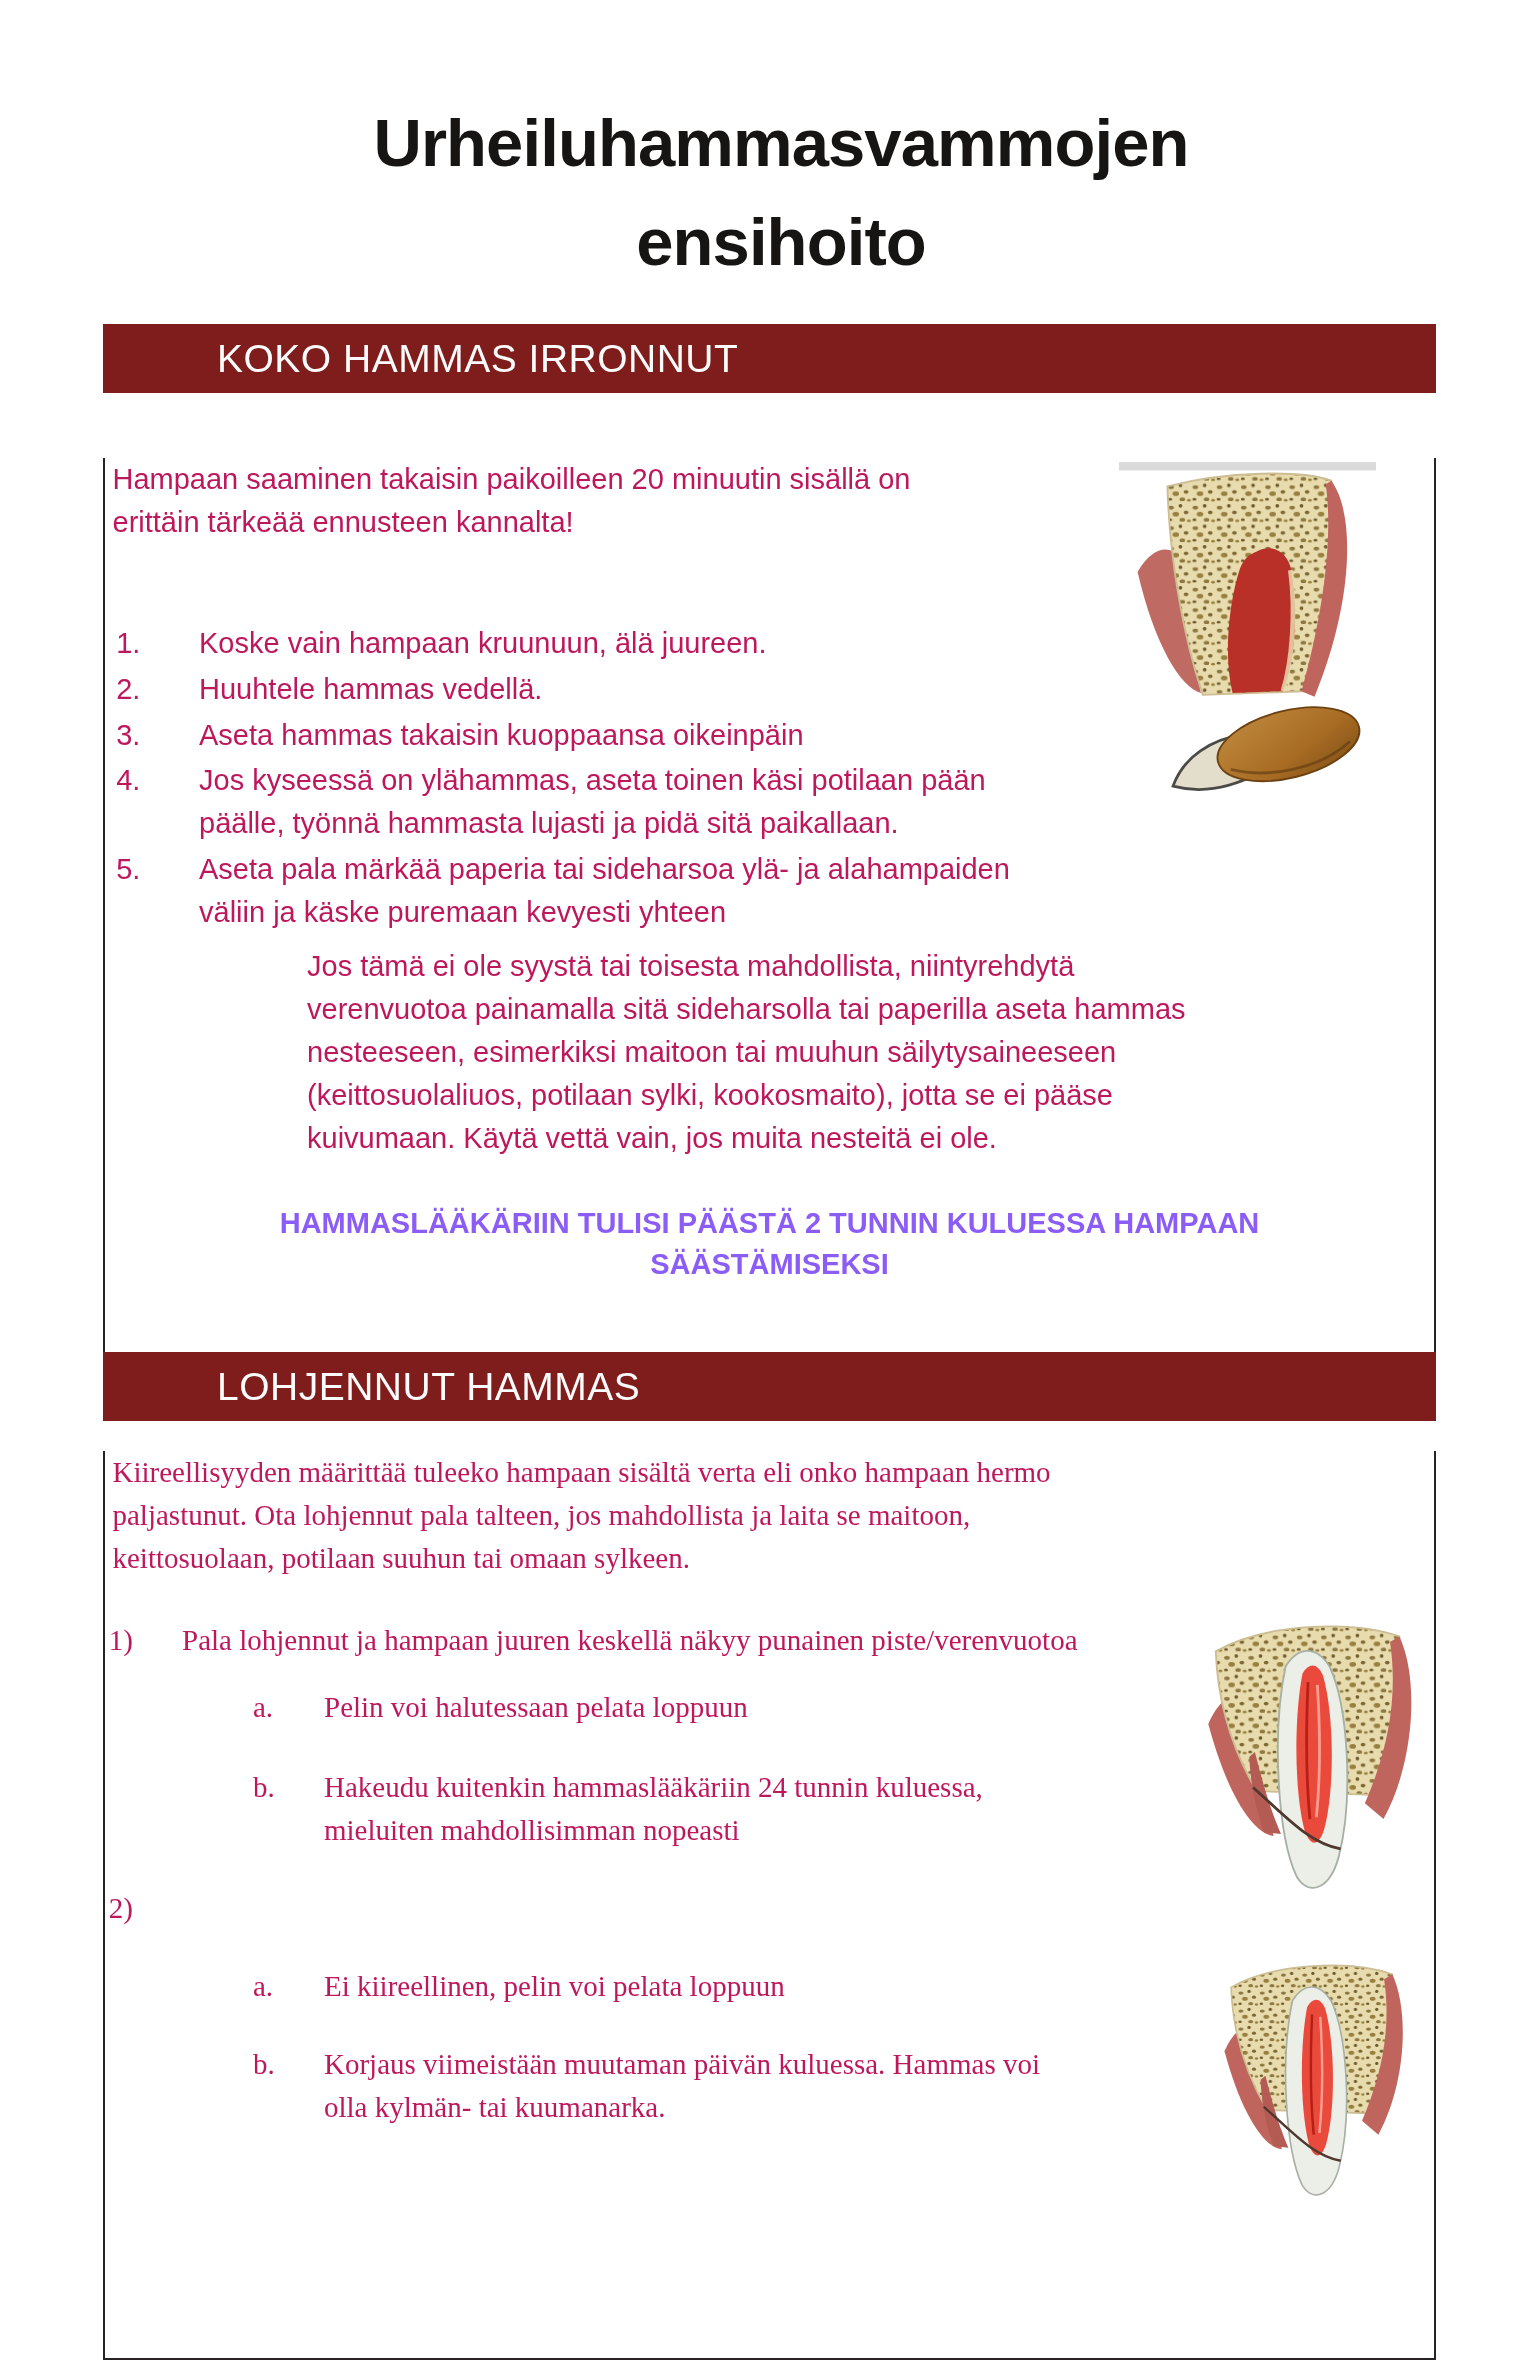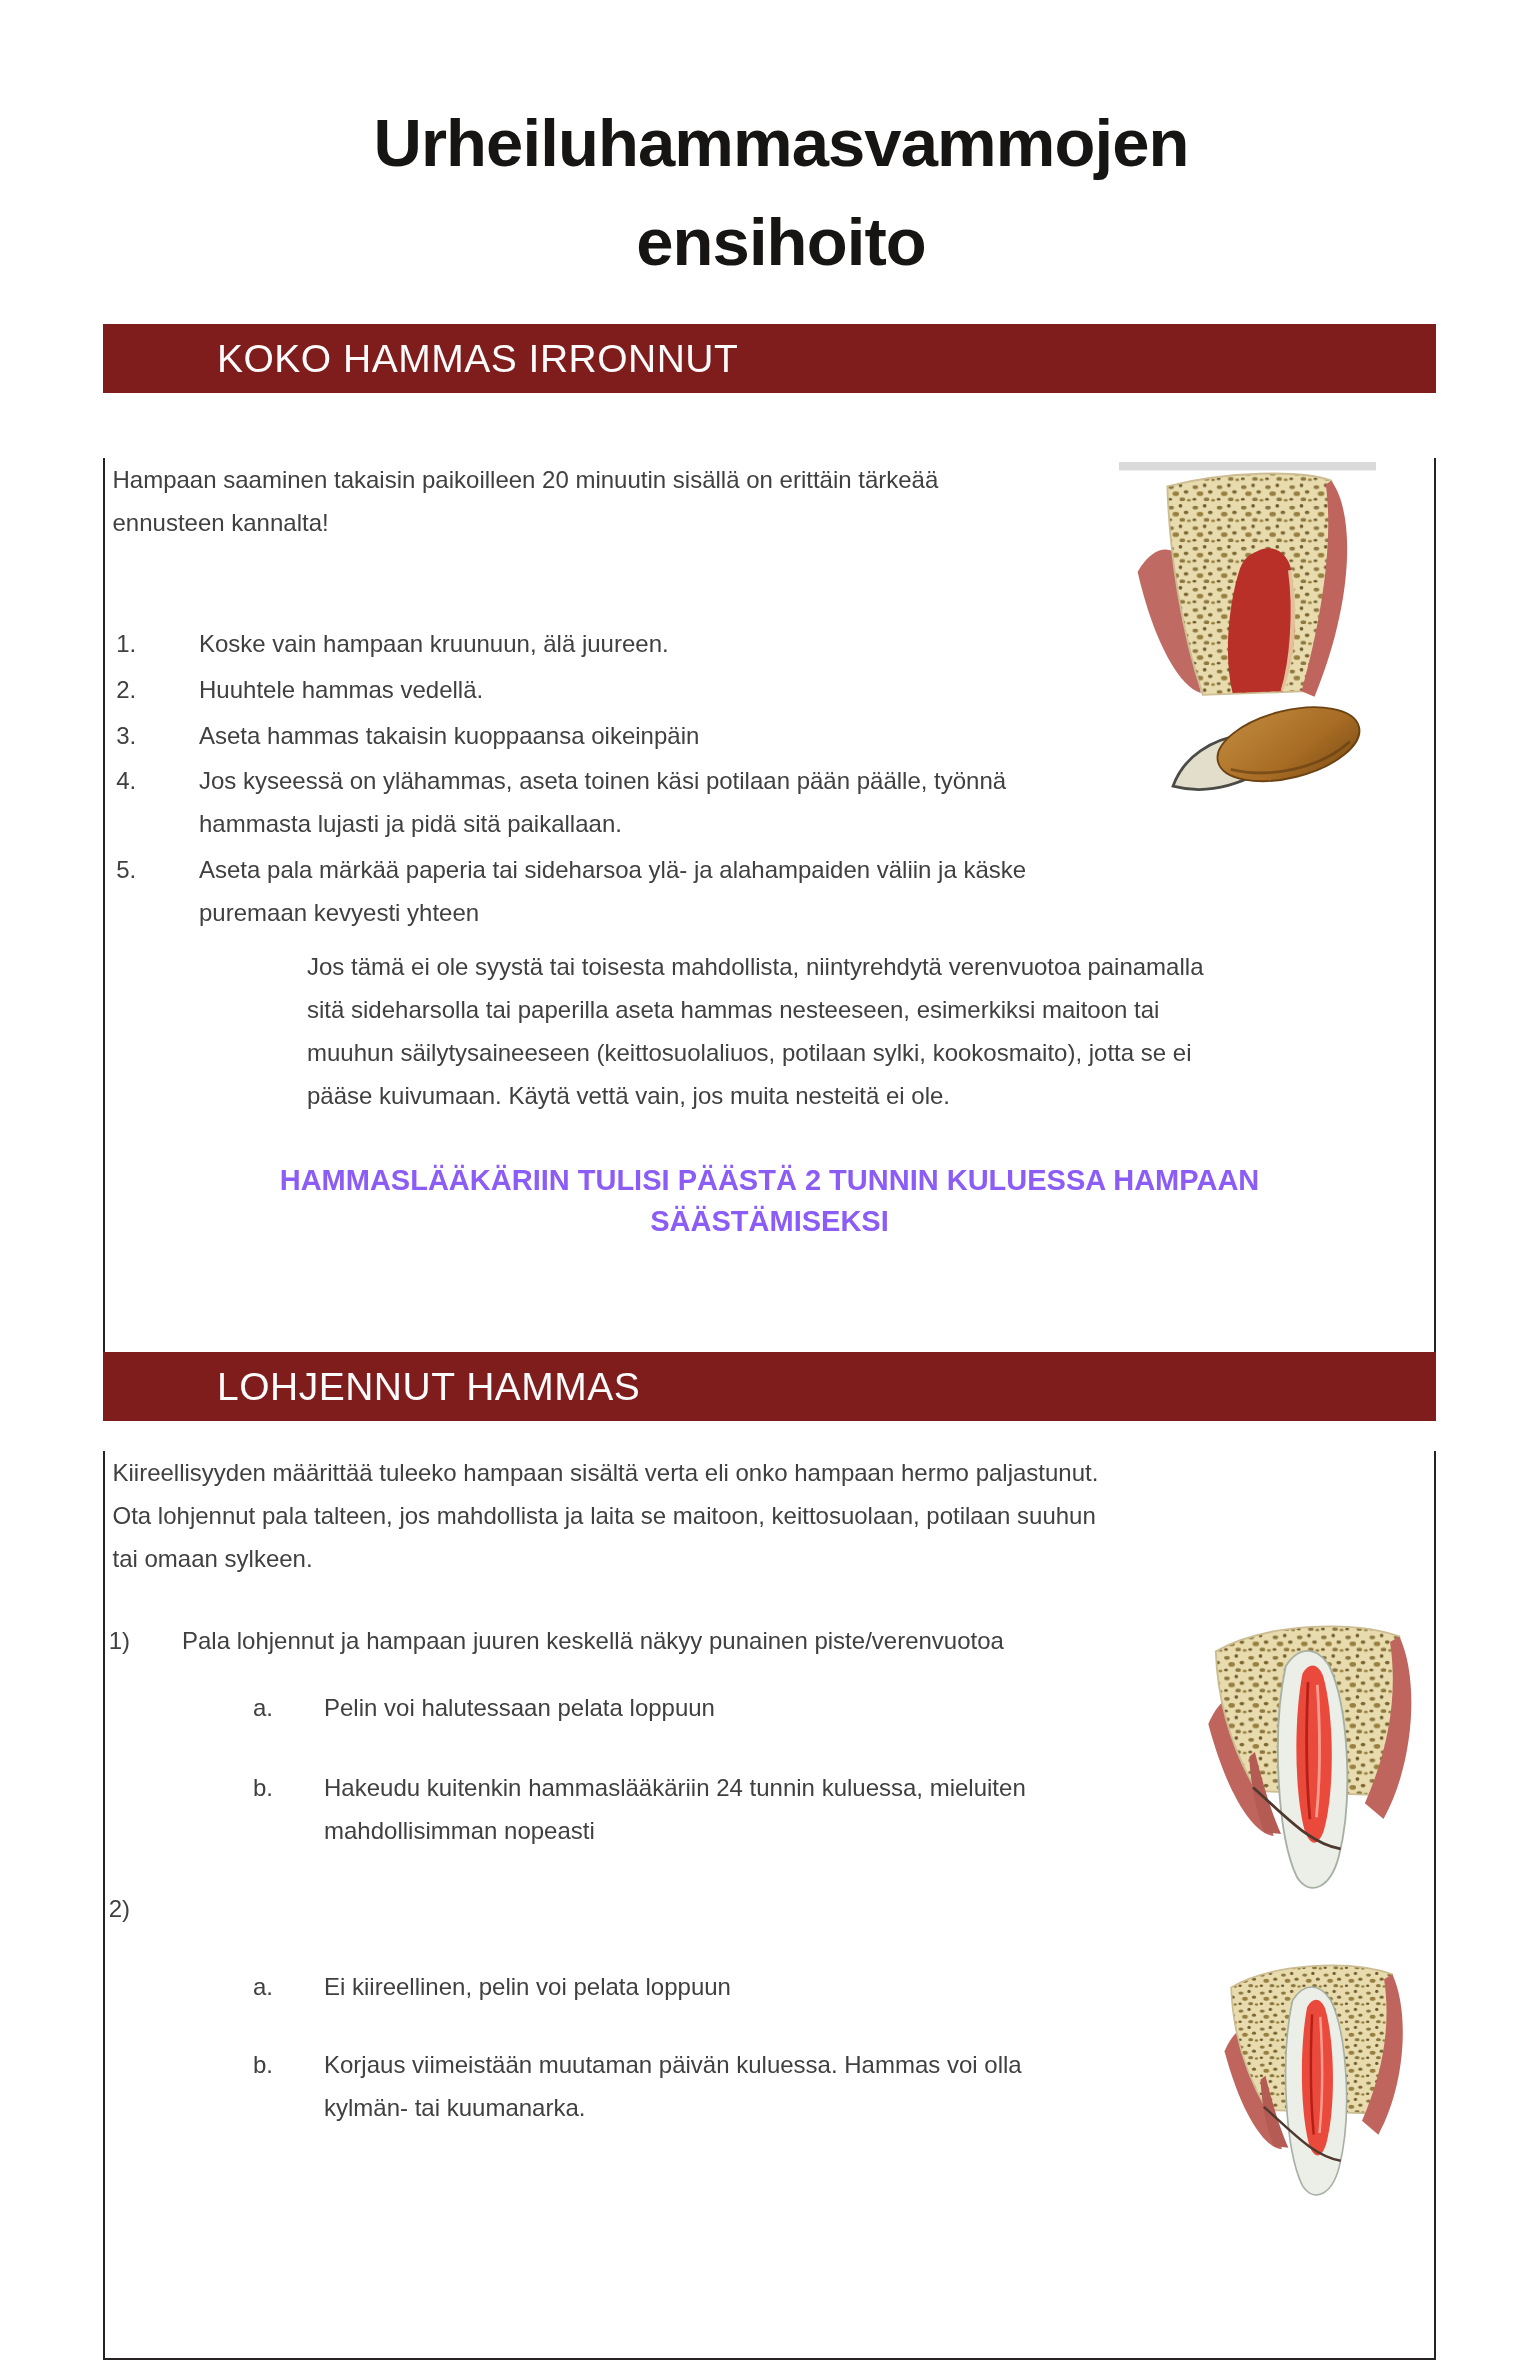--- a/index.html
+++ b/index.html
@@ -10,22 +10,22 @@
   .title-1{top:104px;}
   .title-2{top:203px;}
   .box{position:absolute;left:103px;width:1333px;}
   .box-1{top:324px;}
   .box-2{top:1352px;}
   .section-header{height:69px;background:#7f1d1d;color:#fbfbfb;display:flex;align-items:center;
         padding-left:114px;box-sizing:border-box;font-size:39px;font-weight:500;letter-spacing:0.5px;}
   .section-body{position:relative;border:2.8px solid #272325;border-top:none;background:#ffffff;
         box-sizing:border-box;}
   .body-1{height:910px;}
-  .body-2{height:909px;}
-  .para{font-size:24px;line-height:43px;color:#404040;}
+  .body-2{height:909px;font-family:Liberation Serif, serif;}
+  .para{font-size:29px;line-height:43px;color:#be185d;}
   .intro-1{margin:65px 0 0 7.5px;width:839px;}
   .intro-2{margin:30px 0 0 7.5px;width:988px;}
   .steps{margin-top:78px;}
   .step{display:flex;margin-bottom:2.8px;}
   .step-label{width:94px;padding-left:11.2px;box-sizing:border-box;flex:none;}
   .step-text{width:862px;}
   .note{margin:11.2px 0 0 202px;width:918px;}
   .footer-bold{margin:43px auto 0;width:1212px;text-align:center;font-weight:700;
         font-size:29px;line-height:41px;color:#8b5cf6;}
   .case{display:flex;}

